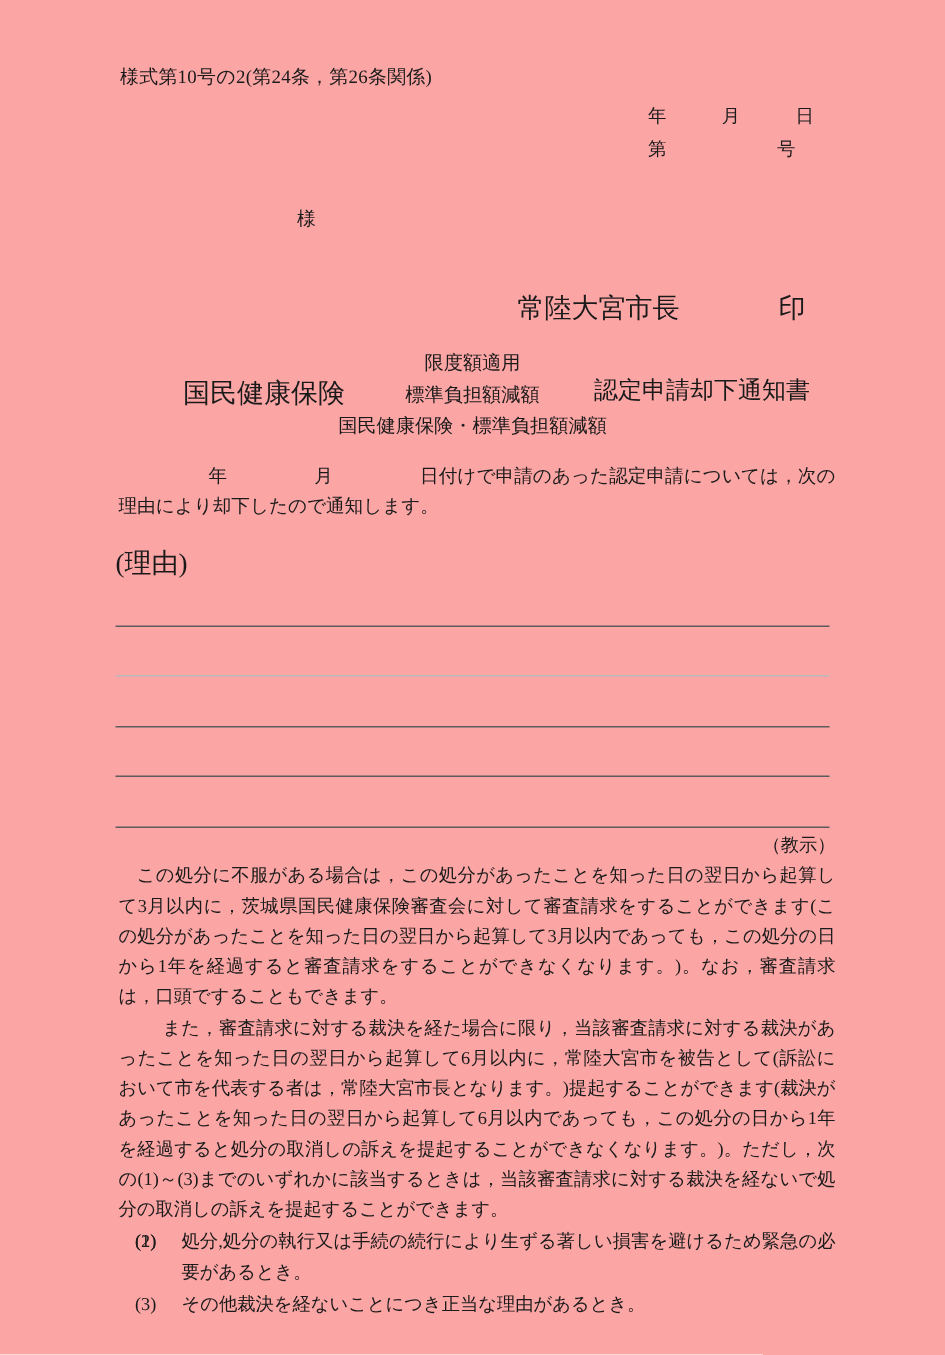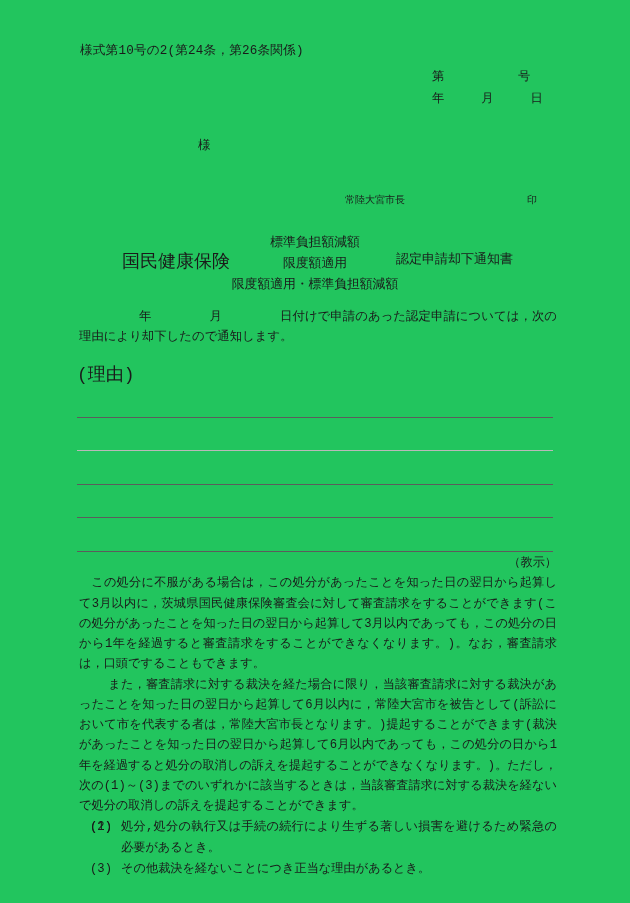--- a/index.html
+++ b/index.html
@@ -9,25 +9,24 @@
     background: #ffffff;
   }
   body {
     font-family: "Liberation Serif", "DejaVu Serif", serif;
     color: #1a1a1a;
   }
   #page {
     position: relative;
     width: 630px;
     height: 903px;
-    background: #22c55e;
+    background: #fca5a5;
     overflow: hidden;
     font-size: 12.3px;
     line-height: 1.0;
-    font-family: Liberation Mono, monospace;
   }
 
   
   .abs { position: absolute; }
   .nowrap { white-space: nowrap; }
 
   
   .form-no {
     left: 80px;
     top: 45px;
@@ -55,21 +54,21 @@
     font-size: 12.6px;
   }
 
   
   .issuer {
     left: 345px;
     top: 196px;
     width: 192px;
     display: flex;
     justify-content: space-between;
-    font-size: 10px;
+    font-size: 18px;
   }
 
   
   .title-block {
     left: 0;
     top: 232px;
     width: 630px;
     height: 62px;
   }
   .title-left {
@@ -91,21 +90,21 @@
   .title-middle .opt {
     display: block;
     height: 21px;
     line-height: 21px;
     white-space: nowrap;
   }
   .title-right {
     position: absolute;
     left: 396px;
     top: 21px;
-    font-size: 13px;
+    font-size: 16px;
     white-space: nowrap;
   }
 
   
   .statement {
     left: 79px;
     top: 307px;
     width: 478px;
     font-size: 12.4px;
     line-height: 1.62;
@@ -183,37 +182,37 @@
   }
 </style>
 </head>
 <body>
 
 <div id="page">
 
   <div class="abs form-no nowrap">様式第10号の2(第24条，第26条関係)</div>
 
   <div class="abs doc-meta">
+    <span class="meta-row">年　　　月　　　日</span>
     <span class="meta-row">第　　　　　　号</span>
-    <span class="meta-row">年　　　月　　　日</span>
   </div>
 
   <div class="abs addressee">様</div>
 
   <div class="abs issuer">
     <span>常陸大宮市長</span>
     <span>印</span>
   </div>
 
   <div class="abs title-block">
     <span class="title-left">国民健康保険</span>
     <div class="title-middle">
+      <span class="opt">限度額適用</span>
       <span class="opt">標準負担額減額</span>
-      <span class="opt">限度額適用</span>
-      <span class="opt">限度額適用・標準負担額減額</span>
+      <span class="opt">国民健康保険・標準負担額減額</span>
     </div>
     <span class="title-right">認定申請却下通知書</span>
   </div>
 
   <div class="abs statement">
     <span class="lead-pad"></span><span>年</span><span class="blank-date"></span><span>月</span><span class="blank-date"></span><span>日付けで申請のあった認定申請については，次の理由により却下したので通知します。</span>
   </div>
 
   <div class="abs reason-label">(理由)</div>
 

